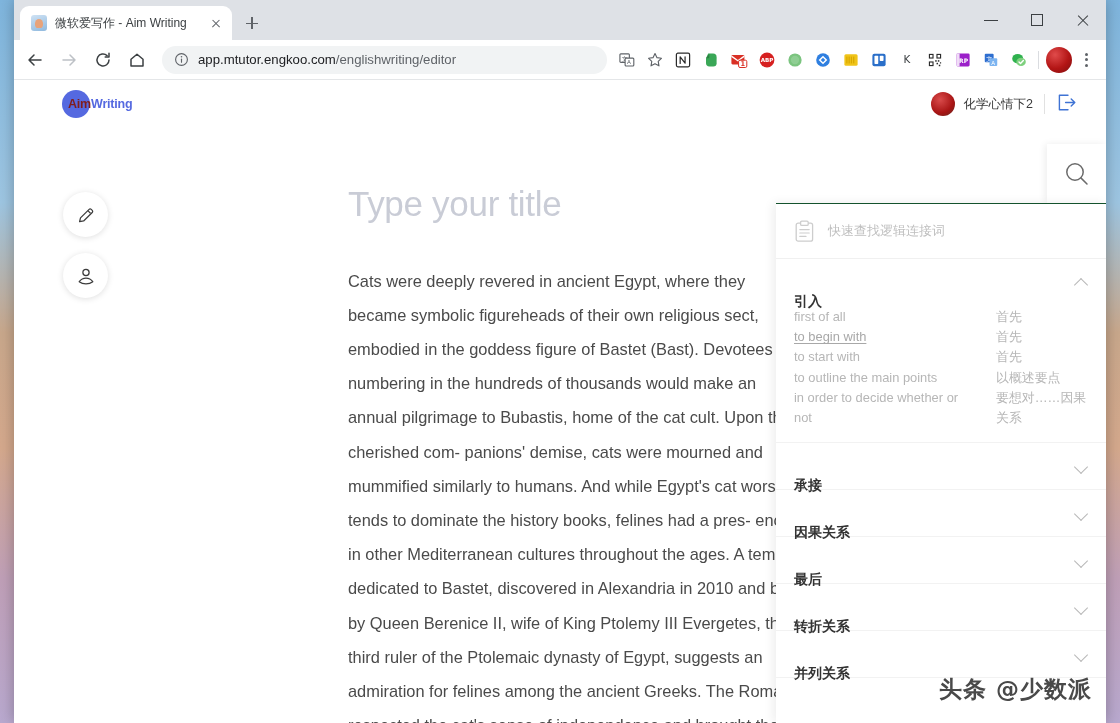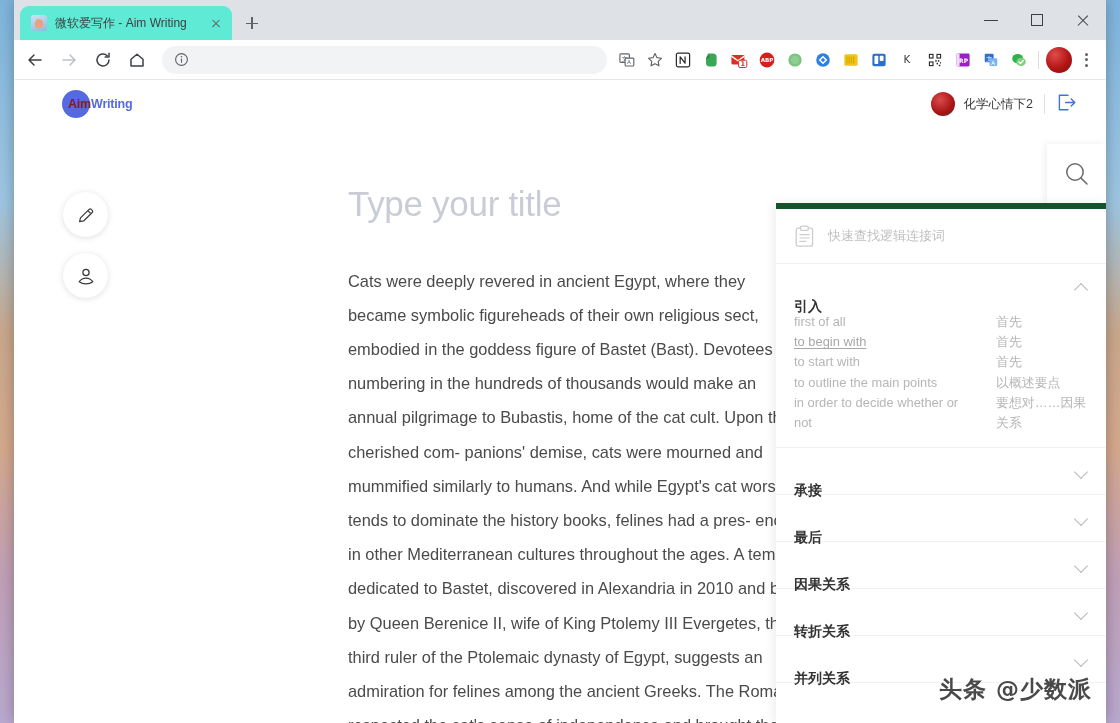--- a/index.html
+++ b/index.html
@@ -26,21 +26,21 @@
   .titlebar {
     position: relative;
     height: 40px;
     background: #dee1e6;
     display: flex;
     align-items: flex-end;
   }
   .tab {
     margin-left: 6px;
     width: 212px; height: 34px;
-    background: #5eead4;
+    background: #ffffff;
     border-radius: 9px 9px 0 0;
     display: flex; align-items: center;
     padding: 0 8px 0 11px;
     gap: 8px;
     position: relative;
   }
   .tab-favicon {
     width: 16px; height: 16px; flex: 0 0 16px;
     border-radius: 3px;
     background: linear-gradient(160deg,#cfe2f4 0%, #8fb9de 100%);
@@ -189,21 +189,21 @@
   .search-tab {
     position: absolute; right: 0px; top: 64px;
     width: 59px; height: 59px; background: #fff;
     box-shadow: -2px 0 7px rgba(0,0,0,.07);
     display: flex; align-items: center; justify-content: center;
   }
   .panel {
     position: absolute; right: 0; top: 123px; width: 330px; bottom: 0;
     background: #fff;
     box-shadow: -3px 0 10px rgba(0,0,0,.07);
-    border-top: 6px solid #14532d;
+    border-top: 1px solid #14532d;
   }
   .panel-search {
     height: 55px; display: flex; align-items: center; gap: 13px;
     padding: 0 18px 0 18px;
     border-bottom: 1px solid #f0f0f0;
   }
   .panel-search-ph { font-size: 13px; color: #bfbfbf; }
 
   .accordion { padding: 0 0 0 0; }
   .acc-item { border-bottom: 1px solid #f2f2f2; }
@@ -289,20 +289,21 @@
           <path d="M3 8.3 9 3.2l6 5.1V15H3z" fill="none" stroke="#3c4043" stroke-width="1.5" stroke-linejoin="round"></path>
         </svg>
     </div>
 
     <div class="omnibox">
       <svg width="15" height="15" viewBox="0 0 16 16" style="flex:0 0 15px">
         <circle cx="8" cy="8" r="6.3" fill="none" stroke="#5f6368" stroke-width="1.2"></circle>
         <circle cx="8" cy="5" r=".85" fill="#5f6368"></circle>
         <rect x="7.4" y="7" width="1.2" height="4.4" rx=".6" fill="#5f6368"></rect>
       </svg>
+      <span class="omni-text"><span class="host">app.mtutor.engkoo.com</span><span class="path">/englishwriting/editor</span></span>
     </div>
 
     <div class="ext-strip">
       <div class="ext">
         <svg class="sq" width="17" height="17" viewBox="0 0 18 18">
           <rect x="1.5" y="2.5" width="10" height="9" rx="1" fill="none" stroke="#5f6368" stroke-width="1.2"></rect>
           <text x="3.4" y="9.6" font-size="6.4" fill="#5f6368" font-family="DejaVu Sans">文</text>
           <rect x="7" y="7" width="9.2" height="8.3" rx="1" fill="#fff" stroke="#5f6368" stroke-width="1.2"></rect>
           <text x="9" y="13.6" font-size="6" fill="#5f6368" font-family="DejaVu Sans">A</text>
         </svg>
@@ -519,28 +520,28 @@
 
         <div class="acc-item">
           <div class="acc-head">
             <span class="acc-title">承接</span>
             <span class="chev"></span>
           </div>
         </div>
 
         <div class="acc-item">
           <div class="acc-head">
-            <span class="acc-title">最后</span>
+            <span class="acc-title">因果关系</span>
             <span class="chev"></span>
           </div>
         </div>
 
         <div class="acc-item">
           <div class="acc-head">
-            <span class="acc-title">因果关系</span>
+            <span class="acc-title">最后</span>
             <span class="chev"></span>
           </div>
         </div>
 
         <div class="acc-item">
           <div class="acc-head">
             <span class="acc-title">转折关系</span>
             <span class="chev"></span>
           </div>
         </div>

